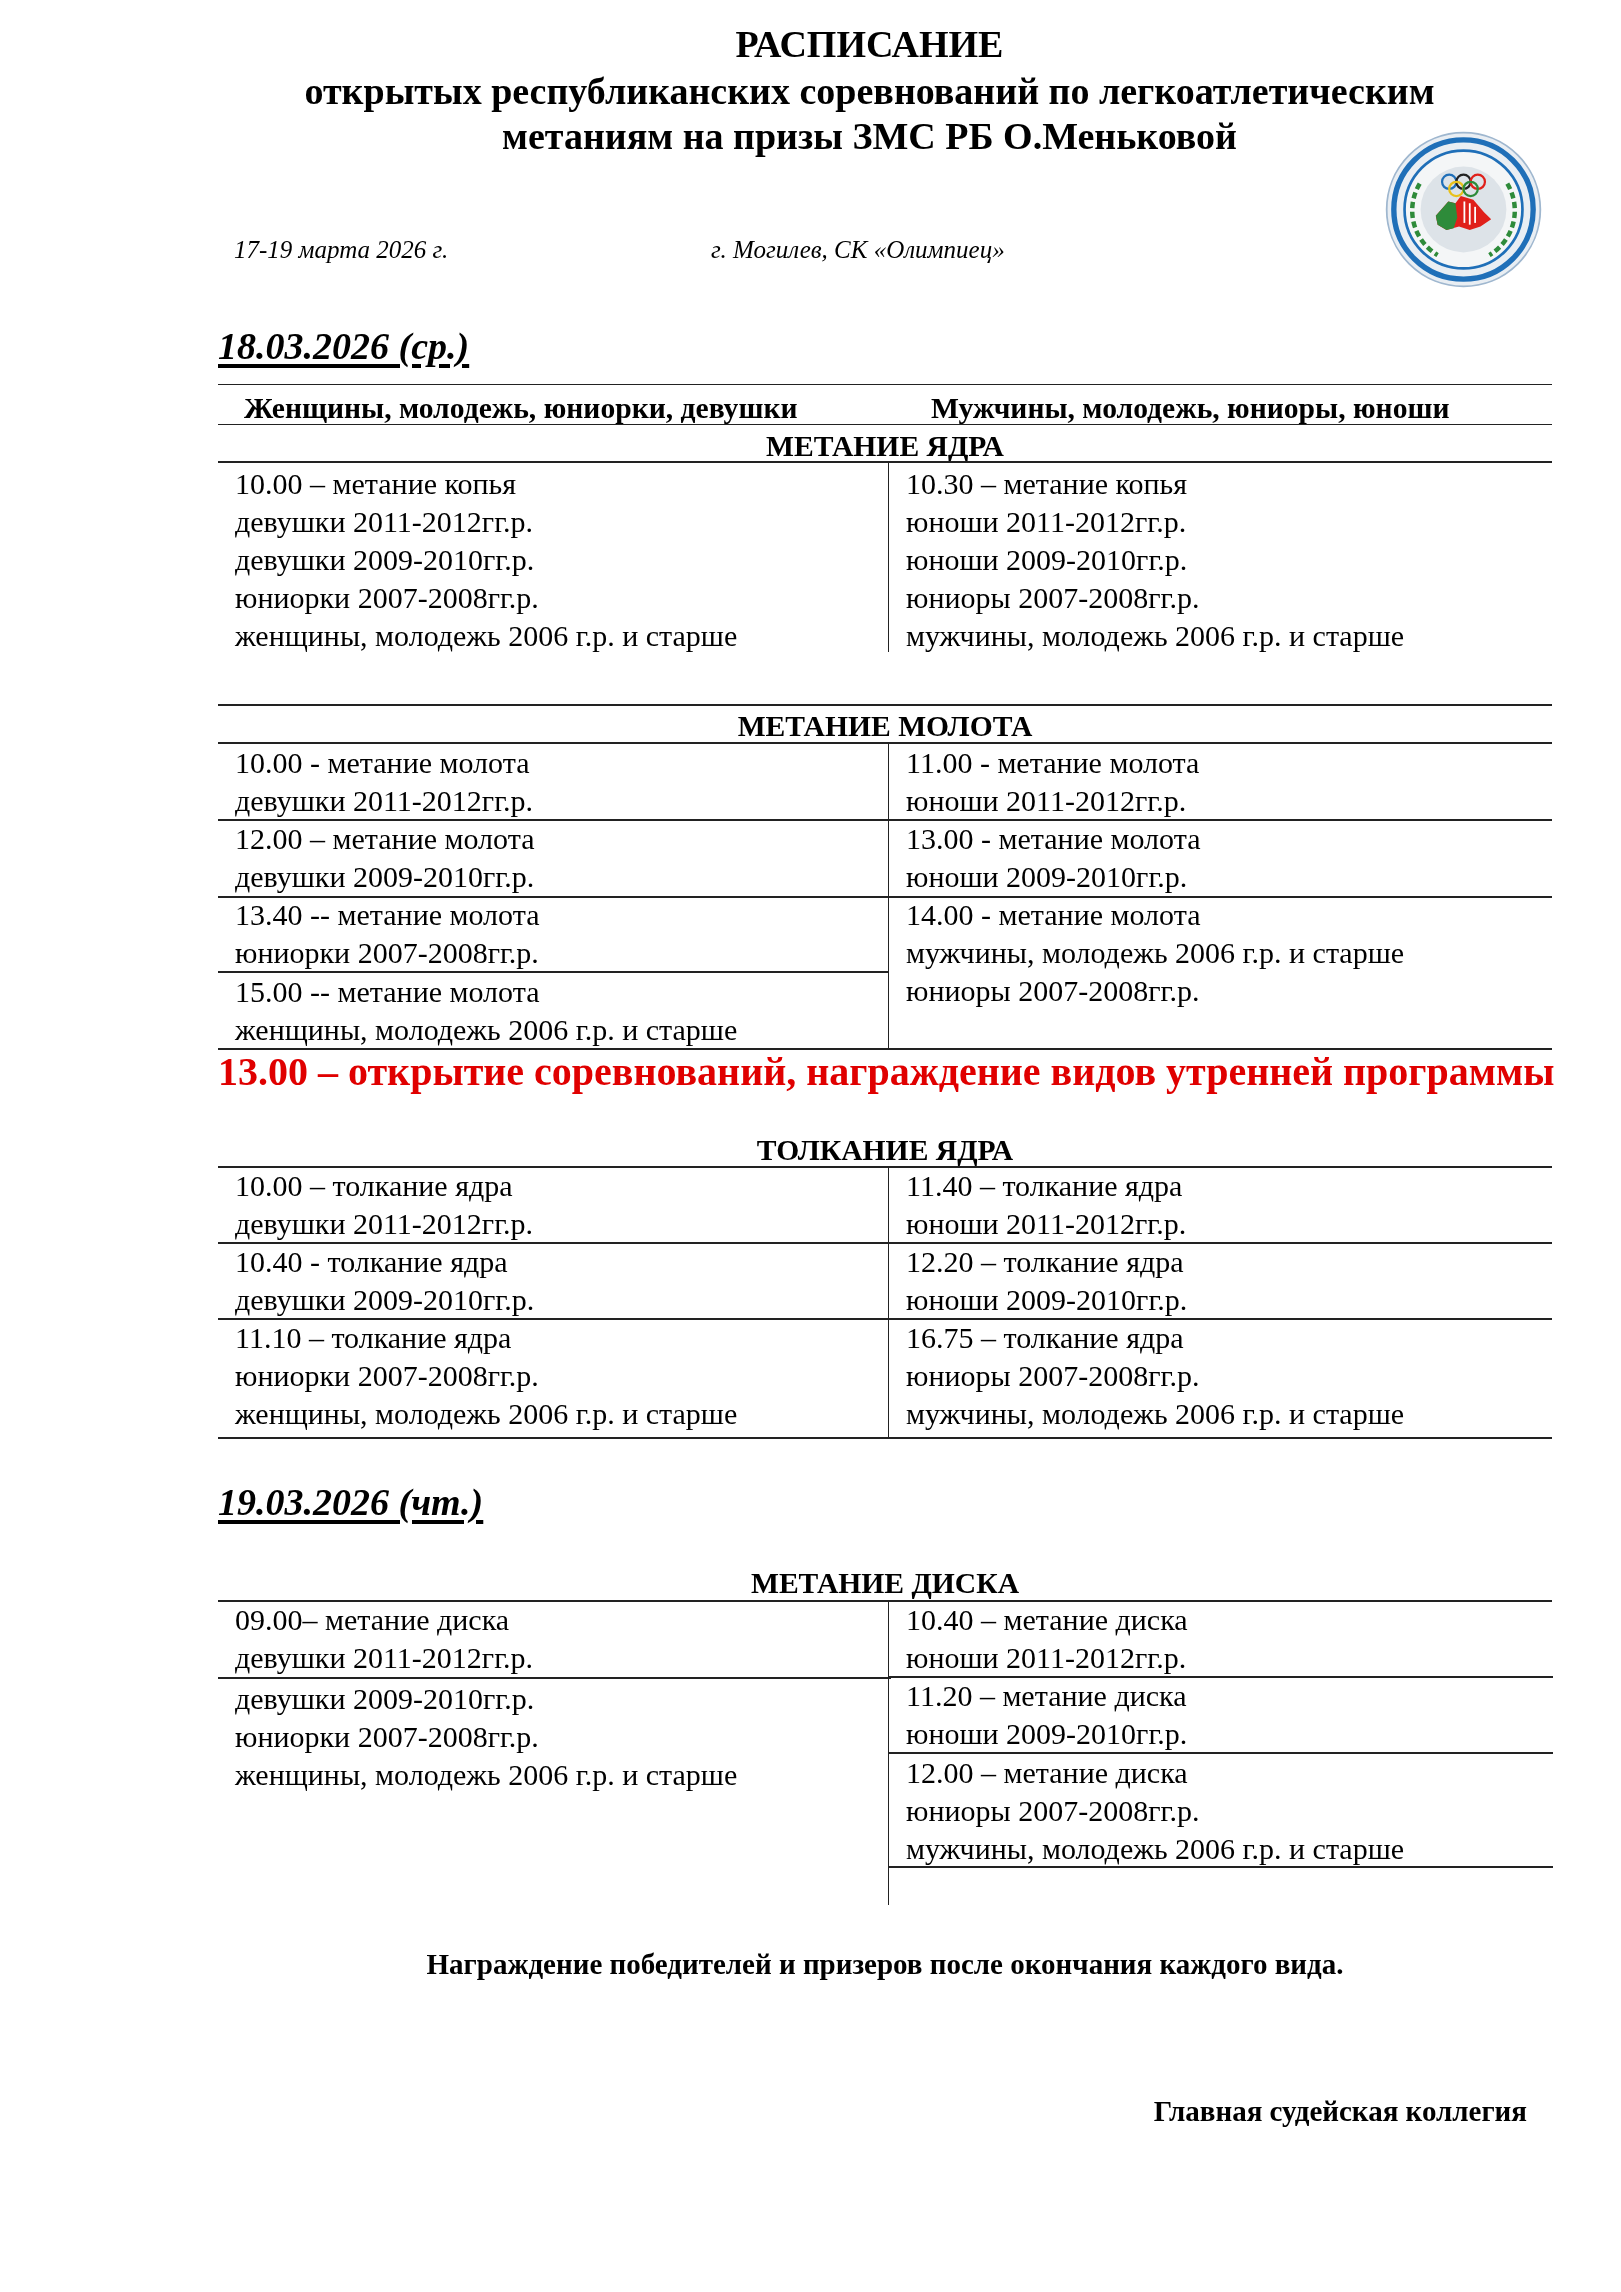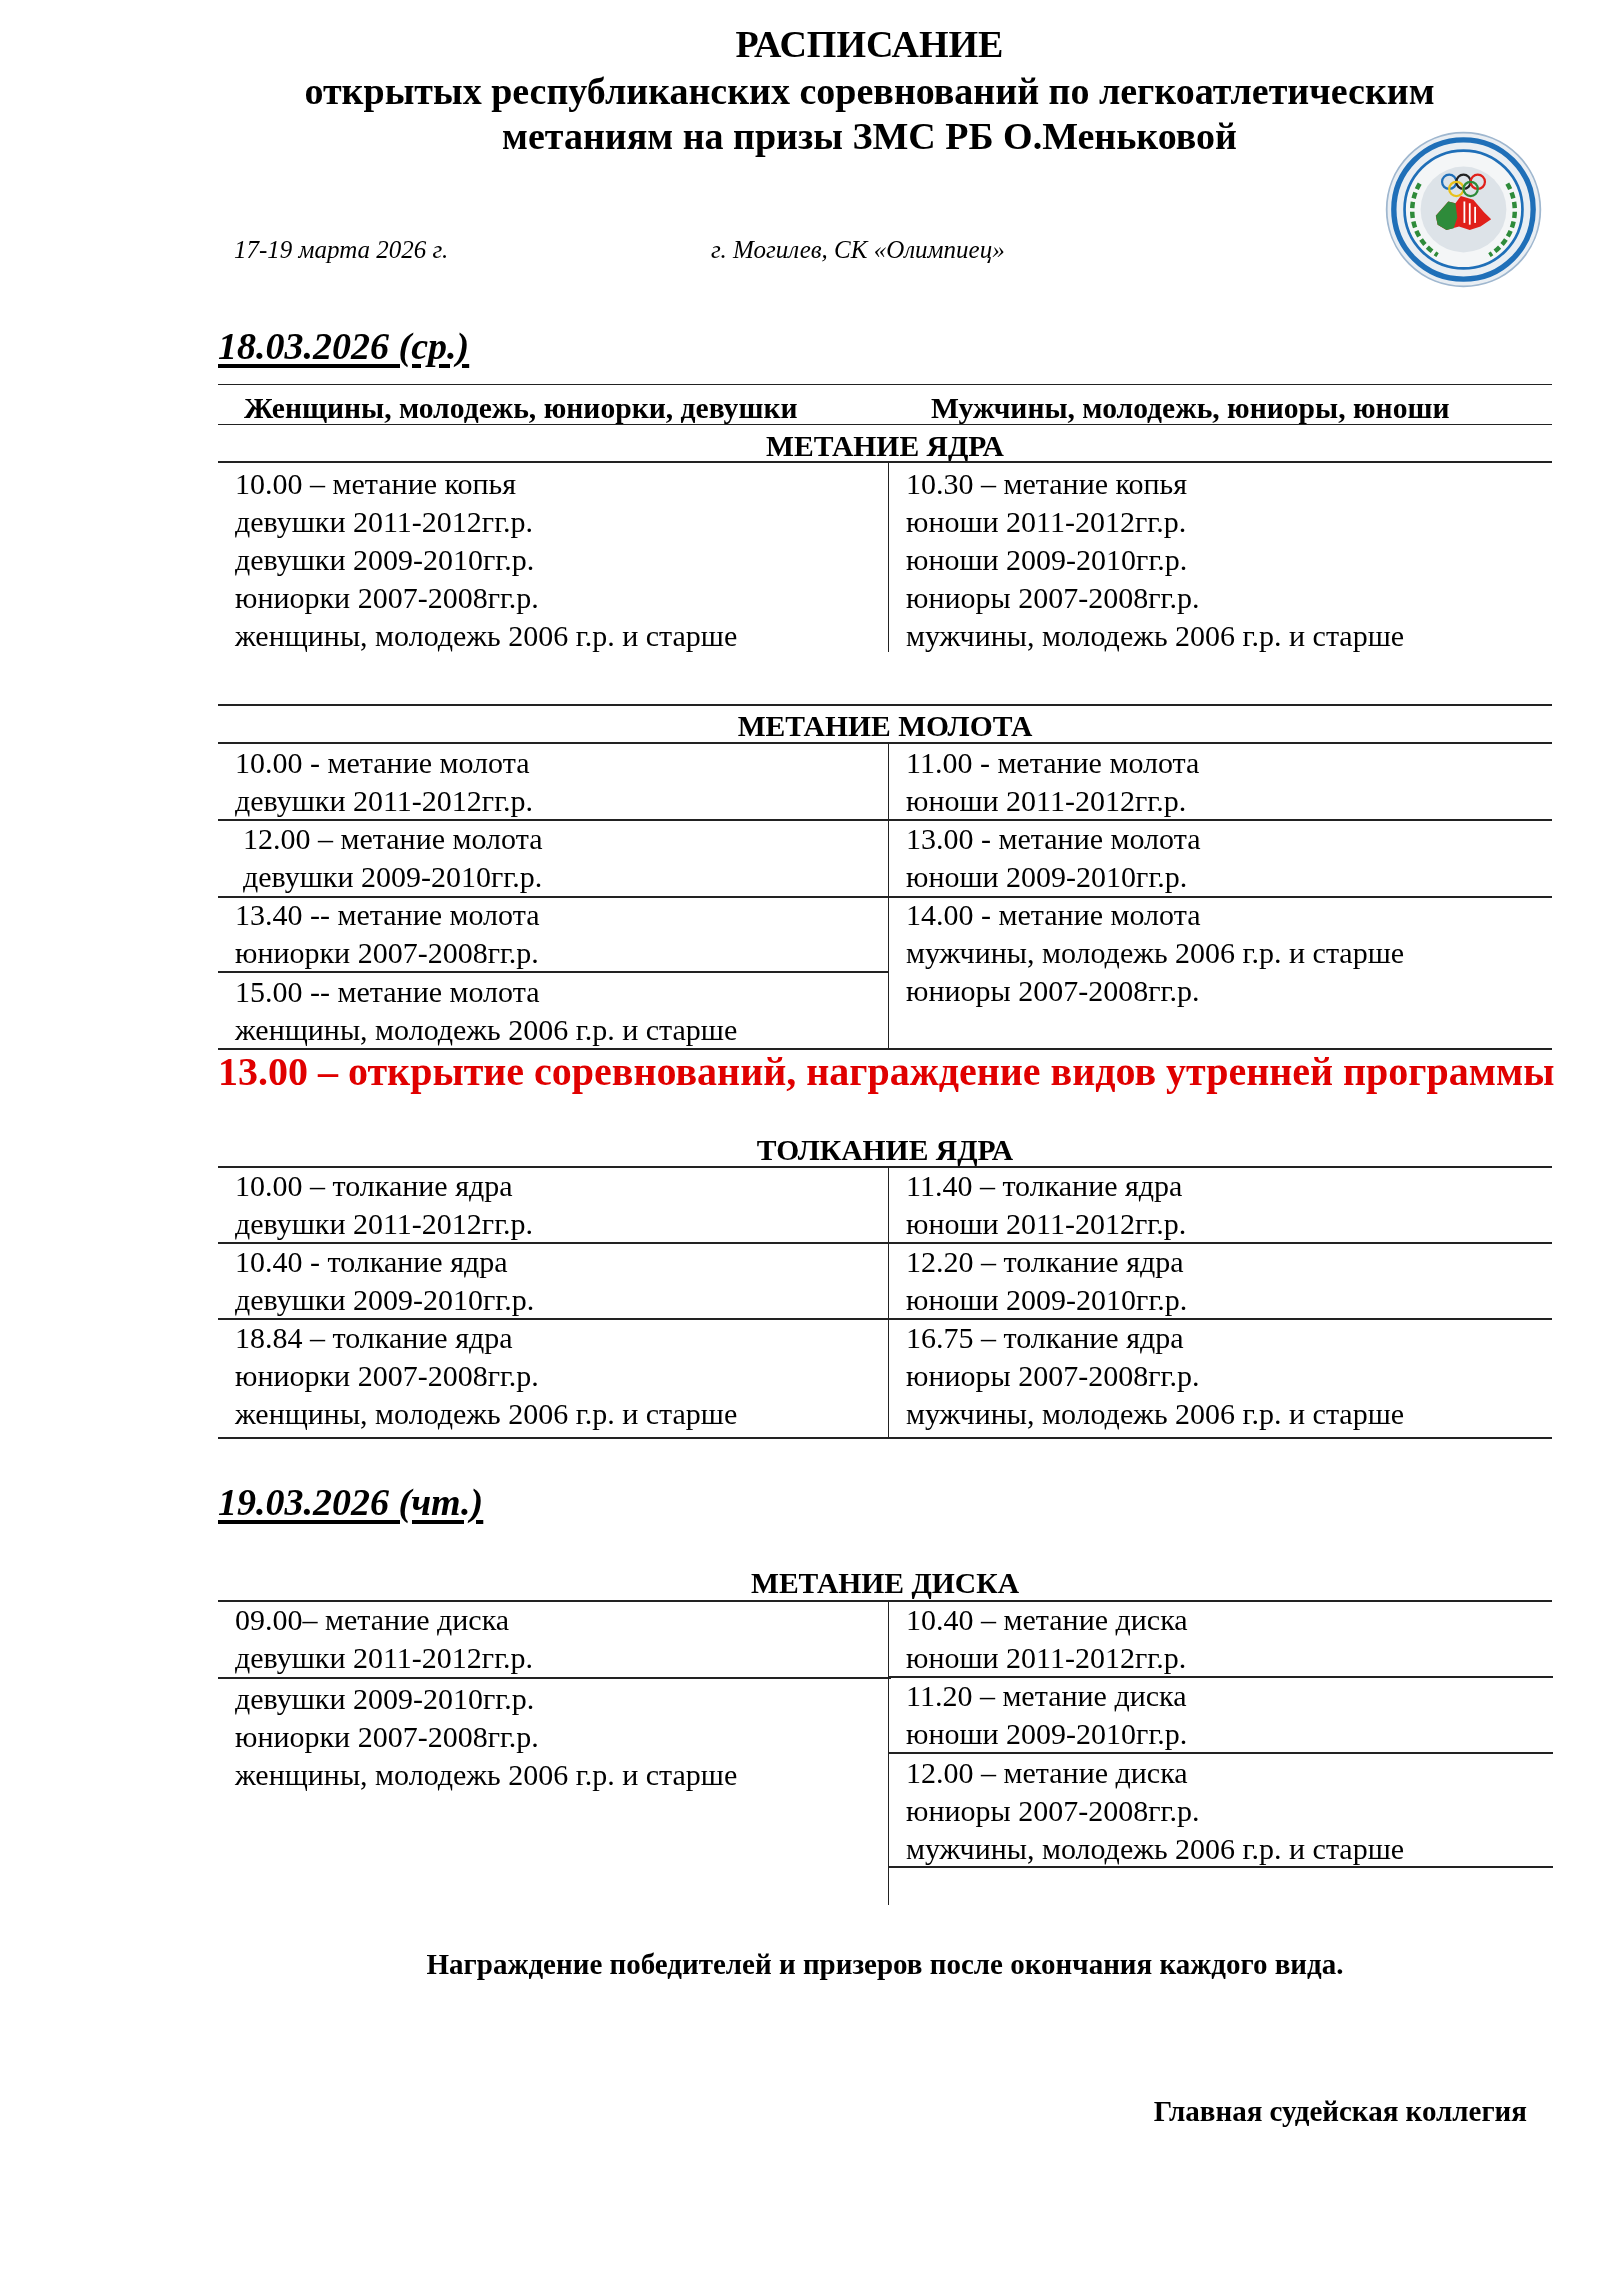--- a/index.html
+++ b/index.html
@@ -88,21 +88,21 @@
 <div class="vline" style="left:888px; top:743px; height:305px;"></div>
 <div class="hline" style="left:218px; width:1334px; top:819px; border-top-width:2.7px;"></div>
 <div class="hline" style="left:218px; width:1334px; top:896px; border-top-width:2.7px;"></div>
 <div class="hline" style="left:218px; width:670px; top:971px; border-top-width:2.7px;"></div>
 <div class="hline" style="left:218px; width:1334px; top:1048px; border-top-width:2.7px;"></div>
 
 <div class="abs cell" style="left:235px; top:744px;">
   <div>10.00 -  метание молота</div>
   <div>девушки 2011-2012гг.р.</div>
 </div>
-<div class="abs cell" style="left:235px; top:820px;margin-left:8px;">
+<div class="abs cell" style="left:235px; top:820px;">
   <div>12.00 – метание молота</div>
   <div>девушки 2009-2010гг.р.</div>
 </div>
 <div class="abs cell" style="left:235px; top:896px;">
   <div>13.40 -- метание молота</div>
   <div>юниорки 2007-2008гг.р.</div>
 </div>
 <div class="abs cell" style="left:235px; top:973px;">
   <div>15.00 -- метание молота</div>
   <div>женщины, молодежь 2006 г.р. и старше</div>
@@ -132,21 +132,21 @@
 
 <div class="abs cell" style="left:235px; top:1167px;">
   <div>10.00 – толкание ядра</div>
   <div>девушки 2011-2012гг.р.</div>
 </div>
 <div class="abs cell" style="left:235px; top:1243px;">
   <div>10.40 -  толкание ядра</div>
   <div>девушки 2009-2010гг.р.</div>
 </div>
 <div class="abs cell" style="left:235px; top:1319px;">
-  <div>18.84 – толкание ядра</div>
+  <div>11.10 – толкание ядра</div>
   <div>юниорки 2007-2008гг.р.</div>
   <div>женщины, молодежь 2006 г.р. и старше</div>
 </div>
 <div class="abs cell" style="left:906px; top:1167px;">
   <div>11.40 – толкание ядра</div>
   <div>юноши 2011-2012гг.р.</div>
 </div>
 <div class="abs cell" style="left:906px; top:1243px;">
   <div>12.20 – толкание ядра</div>
   <div>юноши 2009-2010гг.р.</div>

